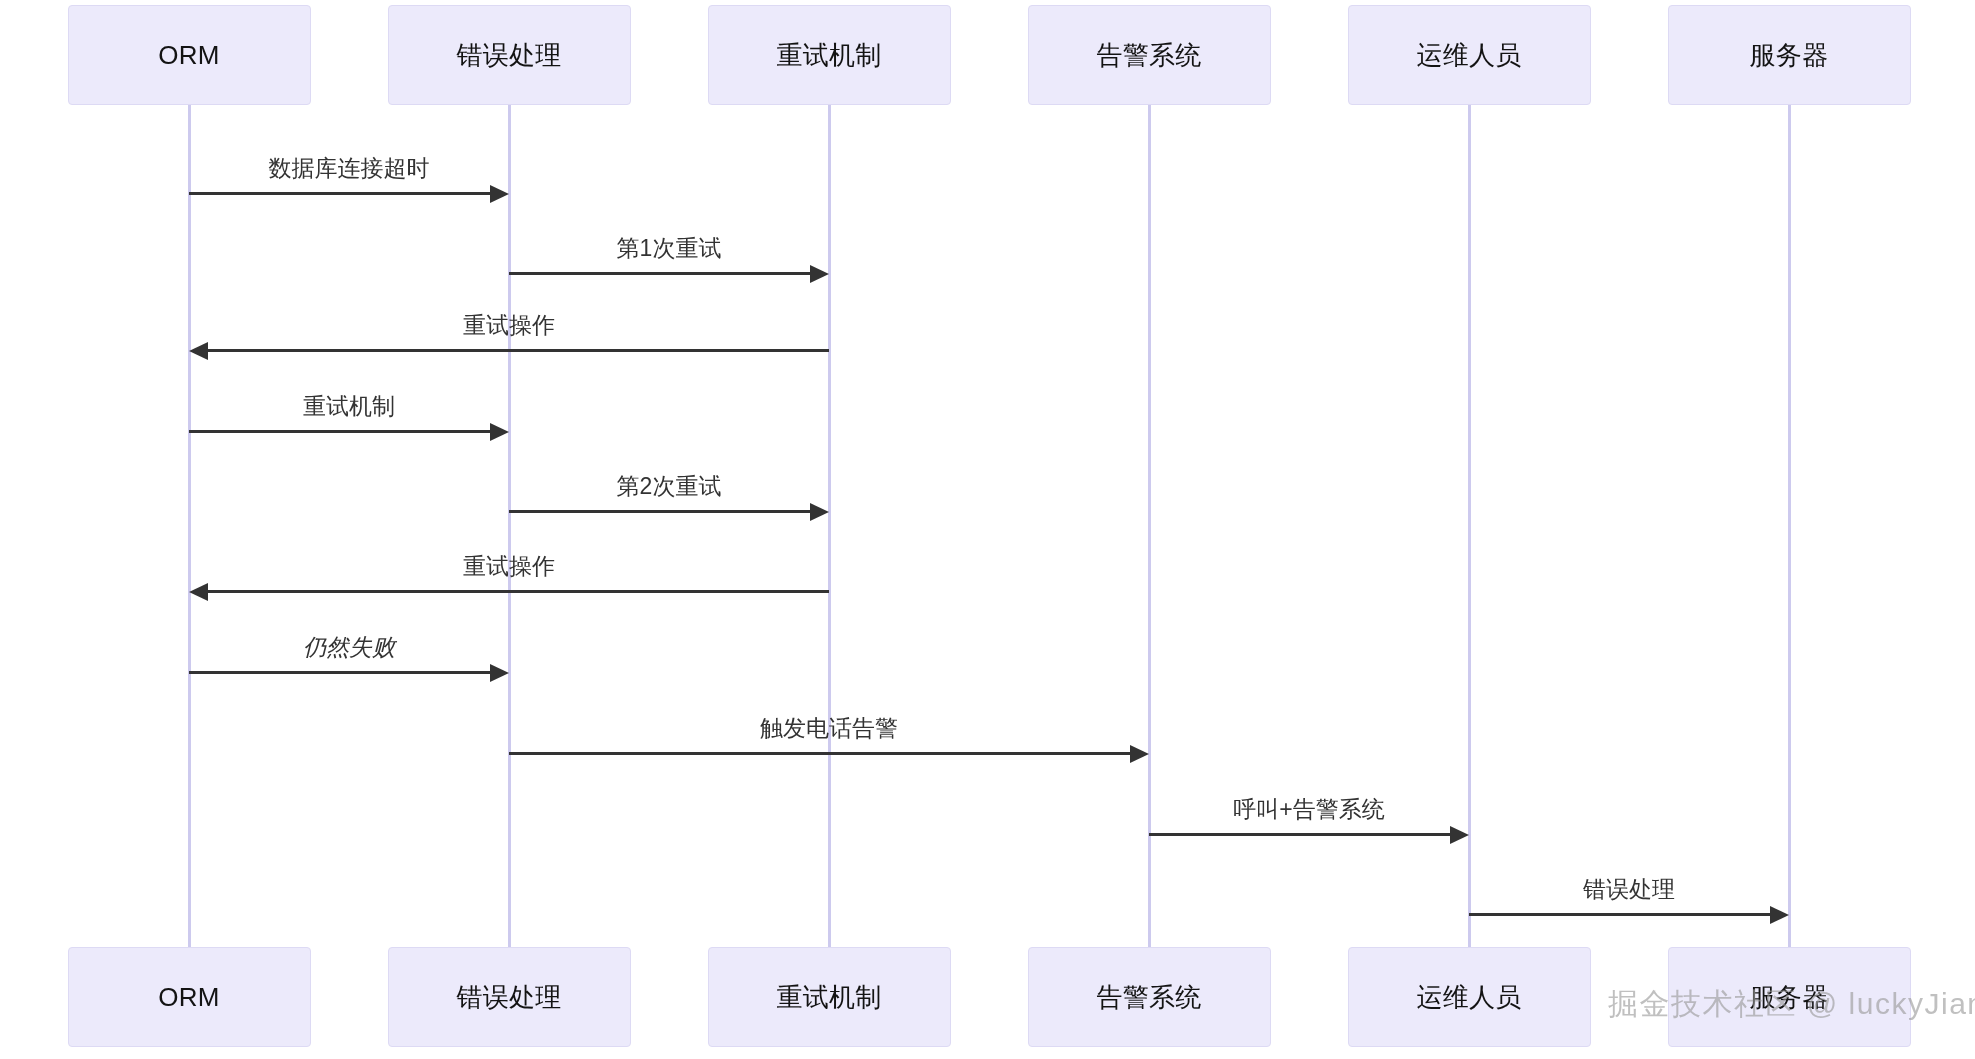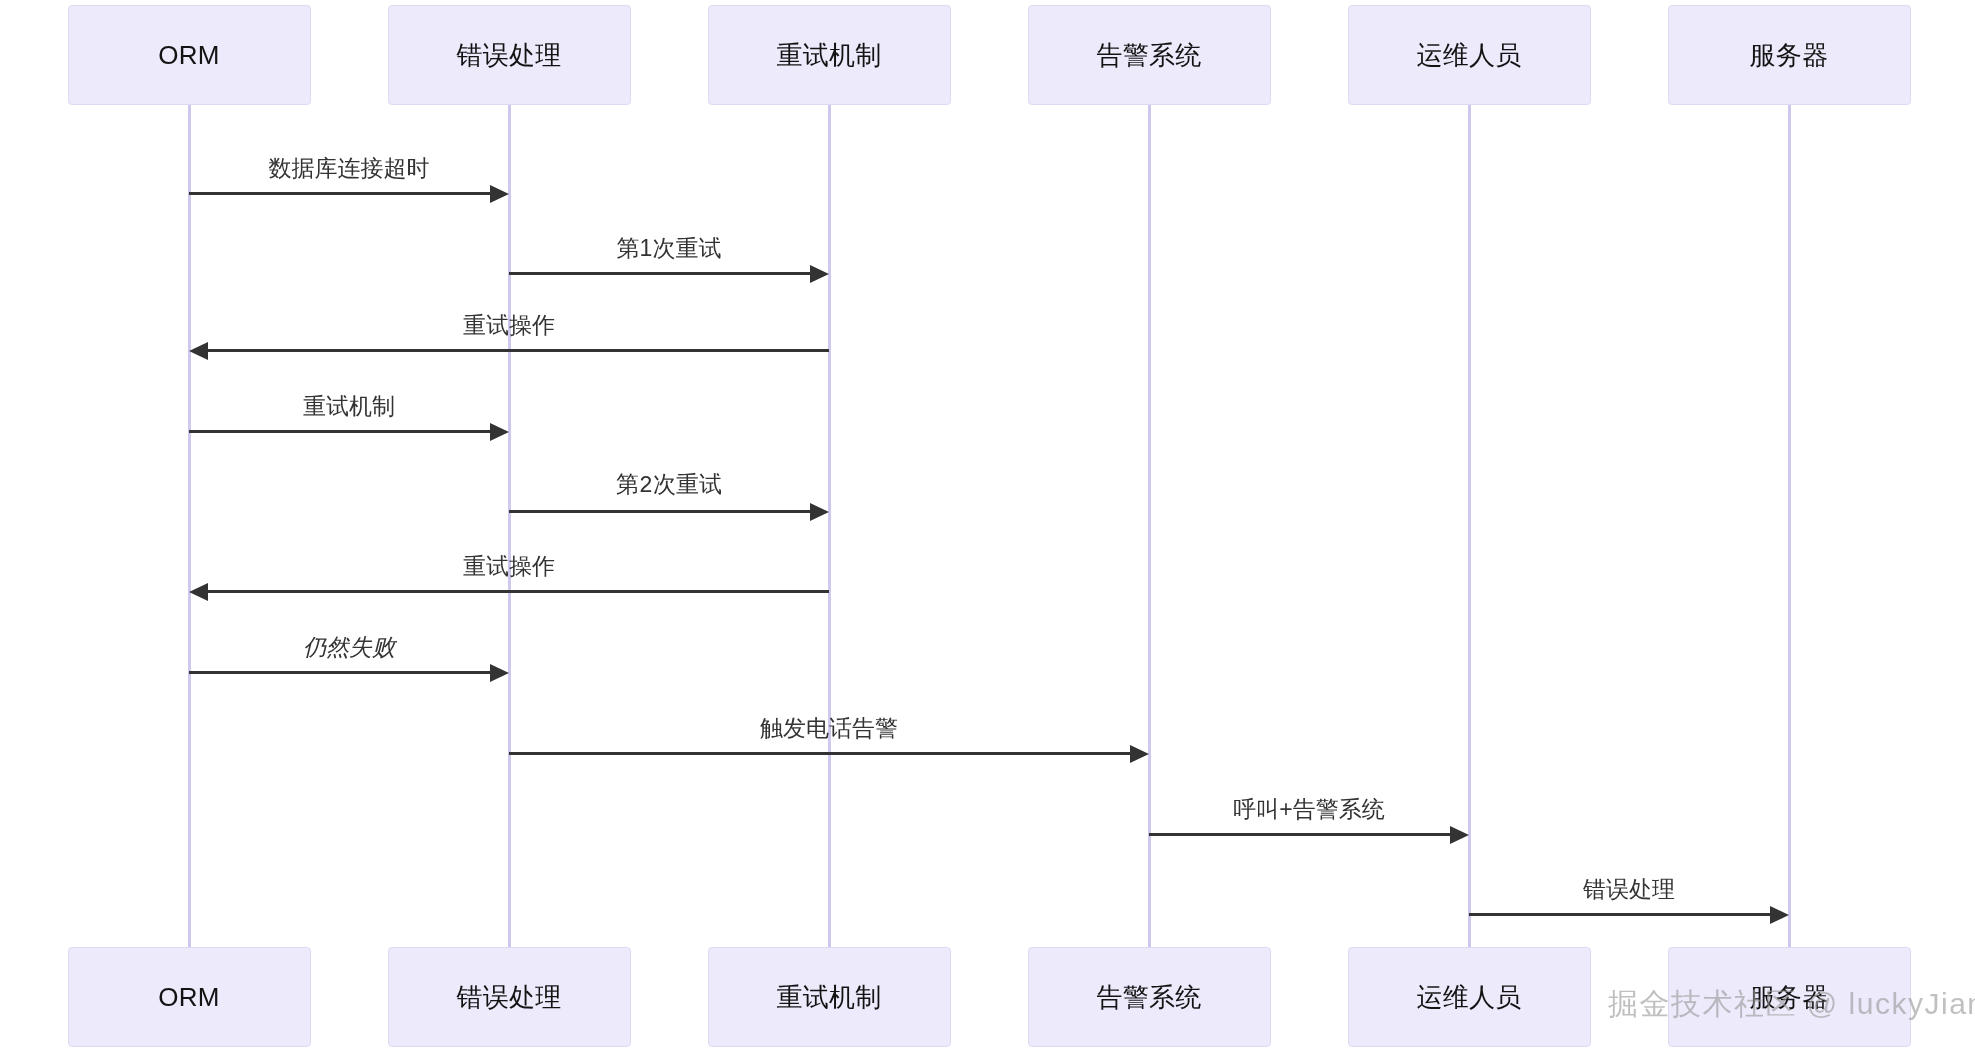--- a/index.html
+++ b/index.html
@@ -120,21 +120,21 @@
         <div class="msg-label" style="left: 0px; width: 640px;">重试操作</div>
       </div>
       <div class="msg" style="left: 189px; top: 430px; width: 320px;">
         <div class="msg-line" style="left: 0px; width: 306px;"></div>
         <div class="msg-head right" style="left: 301px;"></div>
         <div class="msg-label" style="left: 0px; width: 320px;">重试机制</div>
       </div>
       <div class="msg" style="left: 509px; top: 510px; width: 320px;">
         <div class="msg-line" style="left: 0px; width: 306px;"></div>
         <div class="msg-head right" style="left: 301px;"></div>
-        <div class="msg-label" style="left: 0px; width: 320px; font-family: Liberation Mono, monospace;">第2次重试</div>
+        <div class="msg-label" style="left: 0px; width: 320px;">第2次重试</div>
       </div>
       <div class="msg" style="left: 189px; top: 590px; width: 640px;">
         <div class="msg-line" style="left: 14px; width: 626px;"></div>
         <div class="msg-head left" style="left: 0px;"></div>
         <div class="msg-label" style="left: 0px; width: 640px;">重试操作</div>
       </div>
       <div class="msg" style="left: 189px; top: 671px; width: 320px;">
         <div class="msg-line" style="left: 0px; width: 306px;"></div>
         <div class="msg-head right" style="left: 301px;"></div>
         <div class="msg-label" style="left: 0px; width: 320px; font-style: italic;">仍然失败</div>

